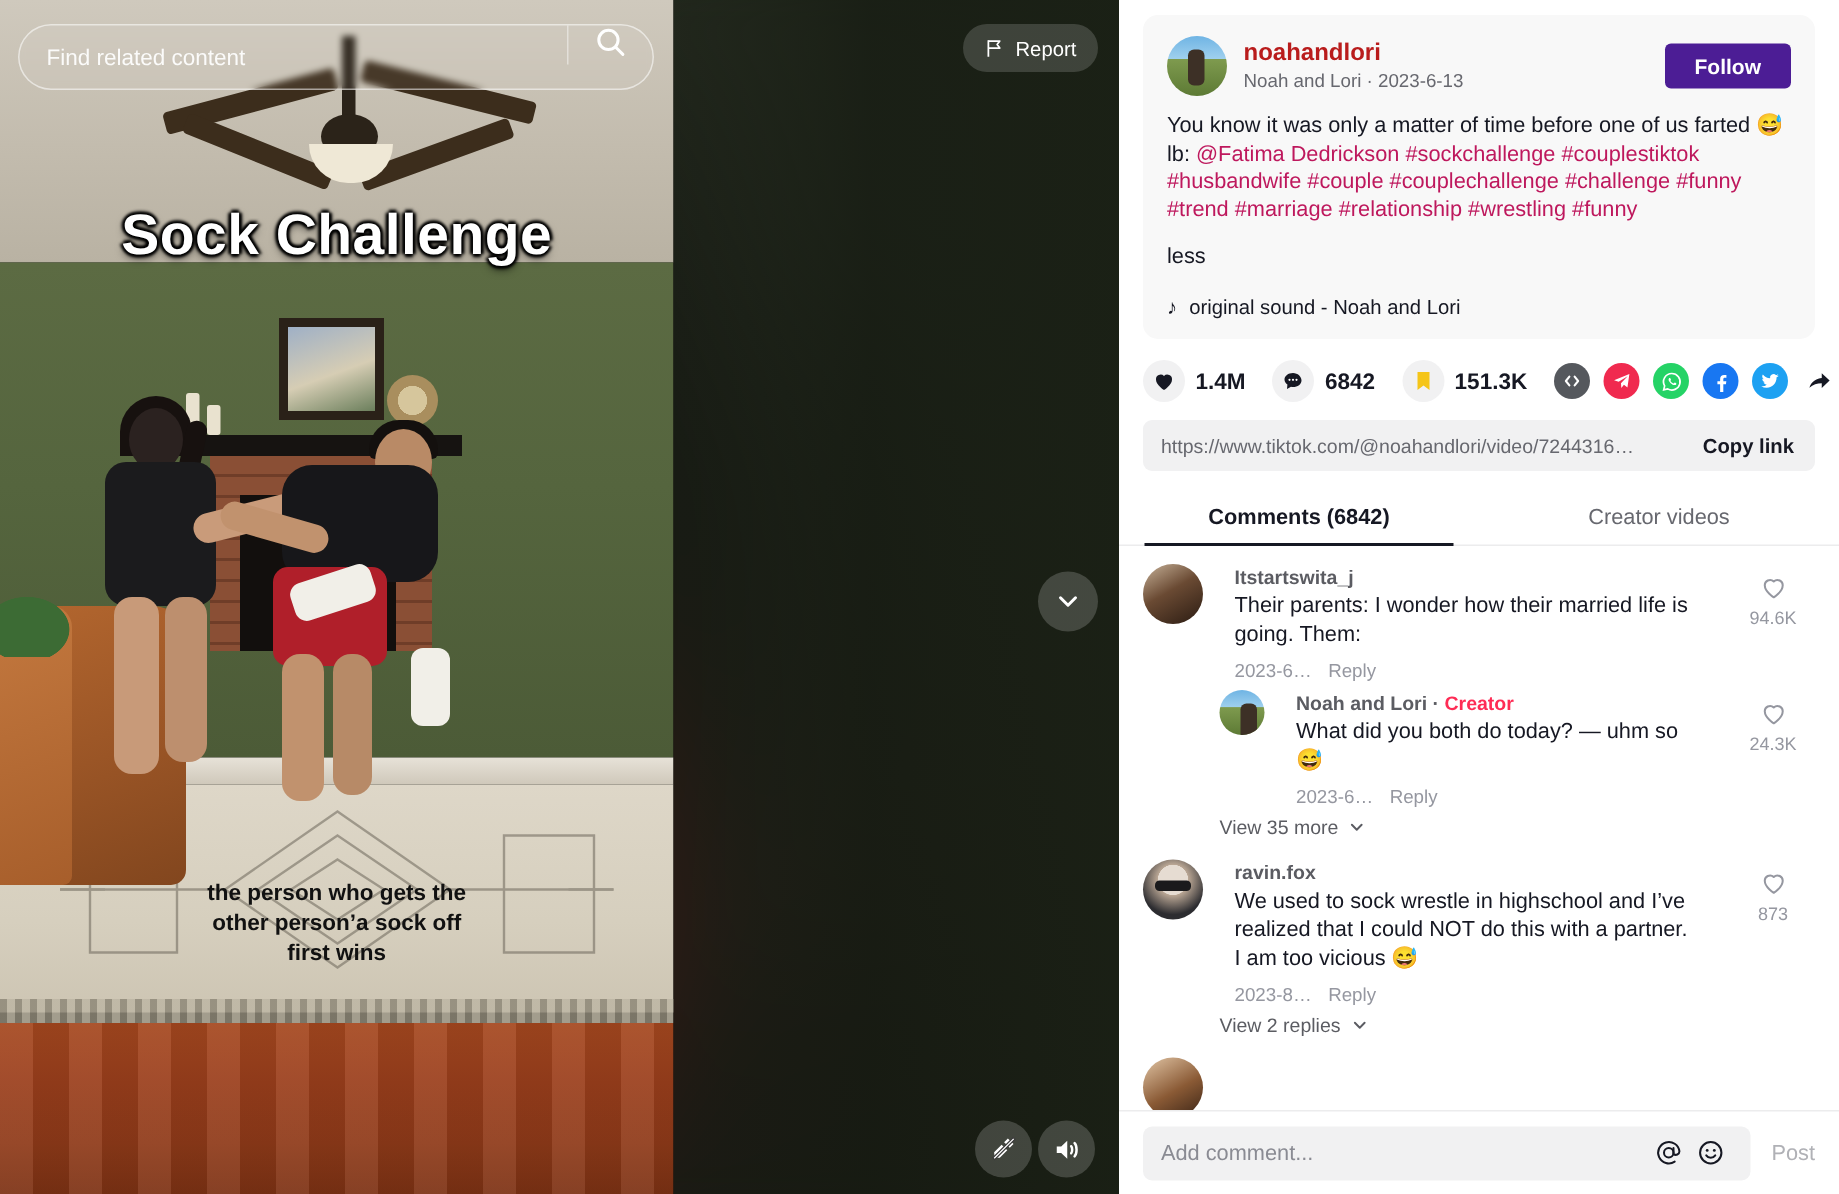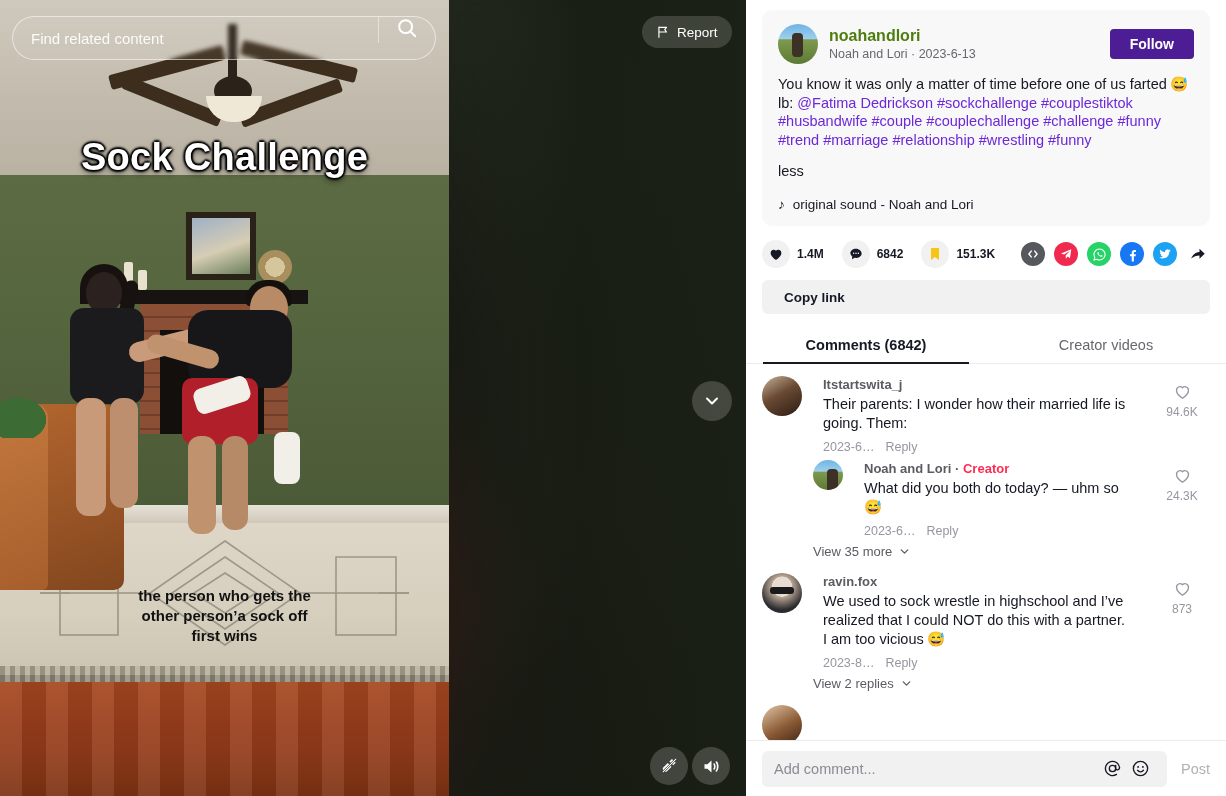--- a/index.html
+++ b/index.html
@@ -165,37 +165,37 @@
   }
   .author-row { display:flex; align-items:center; gap:11px; }
   .avatar { width:40px; height:40px; border-radius:50%; flex:0 0 auto; overflow:hidden; position:relative; }
   .av-noah { background: linear-gradient(180deg,#6fb4e4 0%,#9fd0ee 38%,#7e9a4e 39%,#5d7a35 100%); }
   .av-noah::after { content:""; position:absolute; left:14px; top:9px; width:11px; height:24px; border-radius:4px; background:#3d3026; }
   .av-its { background: linear-gradient(150deg,#c8b39a 0%,#6a4a33 45%,#2a1b12 100%); }
   .av-rav { background: radial-gradient(circle at 50% 34%, #e6dcd2 0 30%, #b9a694 31%, #2c2c30 70%); }
   .av-rav::after { content:""; position:absolute; left:8px; top:14px; width:24px; height:7px; border-radius:3px; background:#1a1a1c; }
   .av-next { background: linear-gradient(150deg,#e2c6a6 0%,#8a5a35 55%,#3a2416 100%); }
   .author-names { flex:1; min-width:0; }
-  .uname { font-size:16px; font-weight:700; color:#4d7c0f; line-height:19px; }
+  .uname { font-size:16px; font-weight:700; color:#b91c1c; line-height:19px; }
   .nickline { font-size:12.5px; color:#67686f; line-height:17px; margin-top:1px; }
   .follow-btn {
     background:#4c1d95; color:#fff; border:0; border-radius:4px;
     height:30px; padding:0 20px; font-size:14px; font-weight:700; cursor:pointer;
     font-family:"Liberation Sans",sans-serif;
   }
   .caption { margin-top:11px; font-size:14.5px; line-height:18.5px; color:#161823; word-break:break-word; }
-  .caption .tag, .caption .mention { color:#6d28d9; }
+  .caption .tag, .caption .mention { color:#be185d; }
   .less { margin-top:14px; font-size:14.5px; color:#161823; cursor:pointer; }
   .music { margin-top:18px; font-size:13.5px; color:#161823; display:flex; align-items:center; gap:8px; }
 
   
   .stats { display:flex; align-items:center; padding:14px 16px 12px 16px; gap:0; }
   .stat { display:flex; align-items:center; gap:7px; margin-right:18px; cursor:pointer; }
   .stat .circle { width:28px; height:28px; border-radius:50%; background:#f1f1f2; display:flex; align-items:center; justify-content:center; }
-  .stat .num { font-size:12px; font-weight:700; color:#161823; }
+  .stat .num { font-size:15px; font-weight:700; color:#161823; }
   .shares { margin-left:auto; display:flex; align-items:center; gap:9px; }
   .sh { width:24px; height:24px; border-radius:50%; display:flex; align-items:center; justify-content:center; cursor:pointer; }
 
   
   .linkrow {
     margin:0 16px 12px 16px; height:34px; background:#f1f1f2; border-radius:6px;
     display:flex; align-items:center; padding:0 14px 0 12px;
   }
   .linkrow .url { flex:1; font-size:13px; color:#67686f; white-space:nowrap; overflow:hidden; text-overflow:ellipsis; }
   .linkrow .copy { font-size:13.5px; font-weight:700; color:#161823; cursor:pointer; padding-left:10px; }
@@ -459,20 +459,21 @@
         </span>
         <span class="sh">
           <svg width="18" height="18" viewBox="0 0 24 24" fill="#161823">
               <path d="M3 18c2-6 7-8.4 11-8.6V5l7 6.6-7 6.6V14c-4.2 0-7.8 1.3-11 4z"></path>
             </svg>
         </span>
       </div>
     </div>
 
     <div class="linkrow">
+      <span class="url">https://www.tiktok.com/@noahandlori/video/7244316…</span>
       <span class="copy">Copy link</span>
     </div>
 
     <div class="tabs">
       <div class="tab active">Comments (6842)</div>
       <div class="tab">Creator videos</div>
     </div>
 
     <div class="comments">
 

